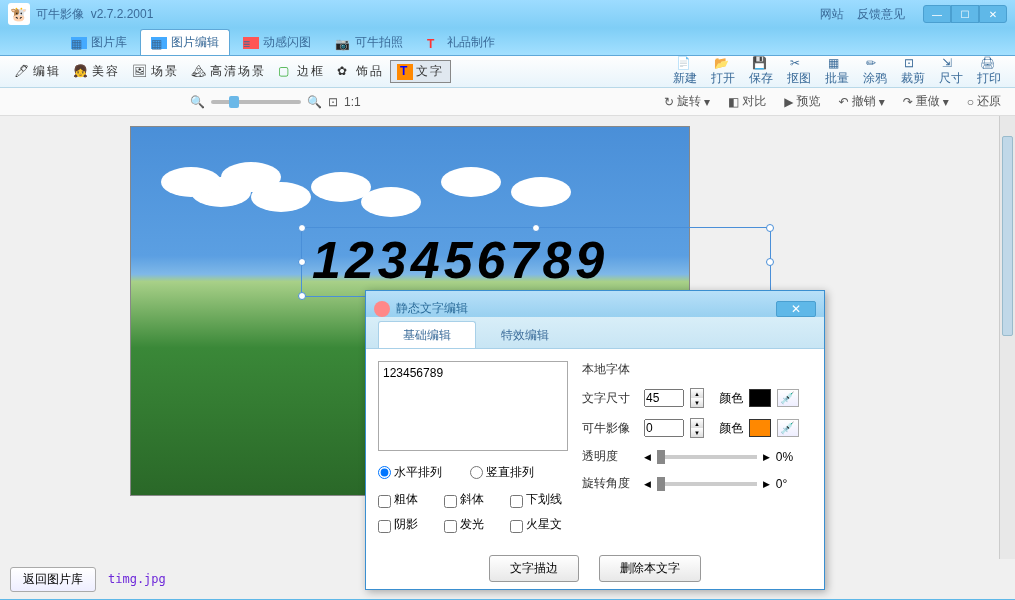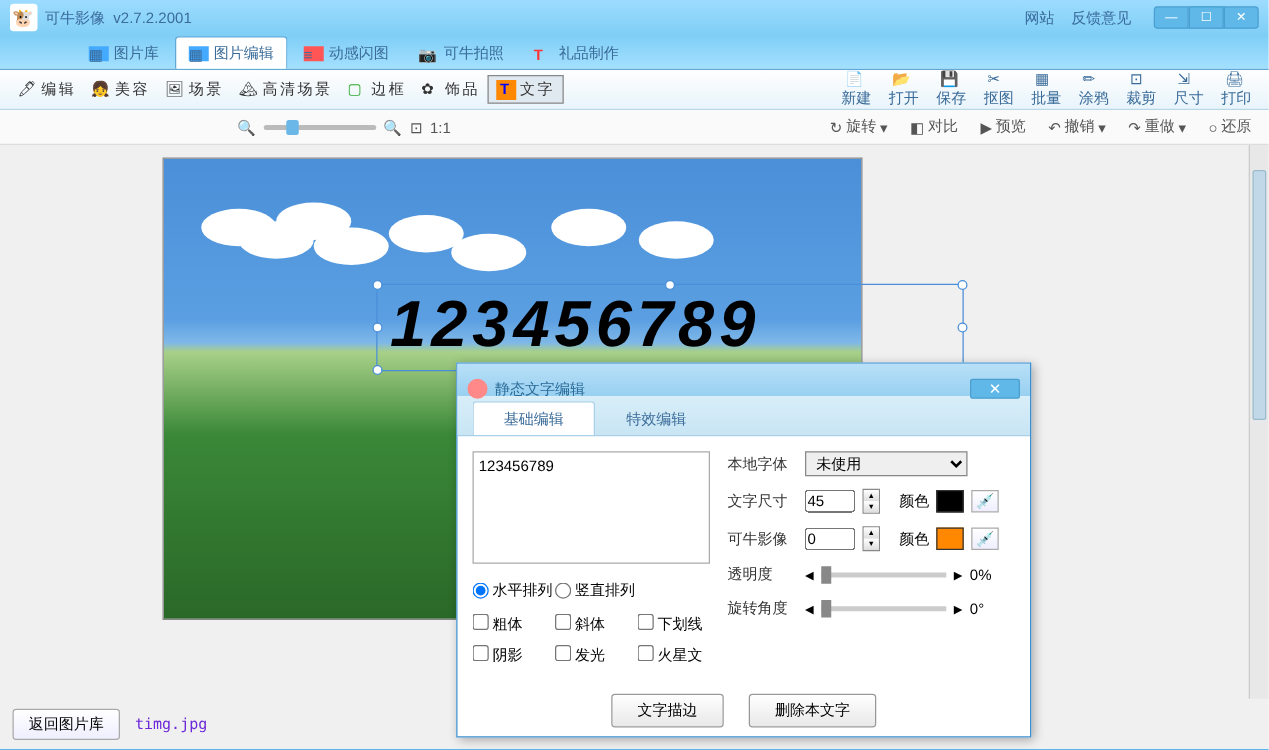--- a/index.html
+++ b/index.html
@@ -44,33 +44,33 @@
 .textsel .h1{left:-4px;top:-4px}.textsel .h2{left:50%;top:-4px;margin-left:-4px}.textsel .h3{right:-4px;top:-4px}
 .textsel .h4{left:-4px;top:50%;margin-top:-4px}.textsel .h5{right:-4px;top:50%;margin-top:-4px}
 .textsel .h6{left:-4px;bottom:-4px}.textsel .h7{left:50%;bottom:-4px;margin-left:-4px}.textsel .h8{right:-4px;bottom:-4px}
 .textsel .txt{font-family:Impact,sans-serif;font-size:52px;font-weight:bold;color:#000;letter-spacing:4px;padding:2px 10px;font-style:italic}
 .bottombar{position:absolute;bottom:0;left:0;right:0;height:40px;display:flex;align-items:center;gap:12px;padding:0 10px}
 .bottombar button{padding:3px 12px;background:linear-gradient(#fff,#eef);border:1px solid #aaa;border-radius:3px;cursor:pointer}
 .bottombar .fname{font-family:monospace;color:#6d28d9}
 .scrollbar{position:absolute;right:0;top:0;bottom:40px;width:16px;background:#e8e8e8;border-left:1px solid #ccc}
 .scrollbar .thumb{position:absolute;top:20px;left:2px;right:2px;height:200px;background:#c0d8e8;border:1px solid #9bc;border-radius:2px}
 .dialog{position:absolute;left:365px;top:290px;width:460px;height:300px;background:#fff;border:1px solid #3a8fd0;box-shadow:2px 2px 8px rgba(0,0,0,.3)}
-.dialog .dtitle{height:26px;background:linear-gradient(#b8e0f8,#98d0f0);display:flex;align-items:flex-start;padding:12px 8px;color:#2a6b99}
+.dialog .dtitle{height:26px;background:linear-gradient(#b8e0f8,#98d0f0);display:flex;align-items:flex-end;padding:0 8px;color:#2a6b99}
 .dialog .dtitle .ico{width:16px;height:16px;background:#f88;border-radius:50%;margin-right:6px;display:inline-block}
 .dialog .dtitle .close{margin-left:auto;width:40px;height:16px;background:#5fb8e8;border:1px solid #4a9fd0;color:#fff;display:flex;align-items:center;justify-content:center;cursor:pointer;border-radius:2px}
 .dialog .dtabs{height:32px;background:linear-gradient(#d8eef8,#c8e5f4);display:flex;padding-left:12px;border-bottom:1px solid #a8d0e8}
 .dialog .dtab{padding:5px 24px;color:#3a6b99;cursor:pointer;border:1px solid transparent;border-bottom:none;margin-top:4px}
 .dialog .dtab.active{background:#fff;border-color:#a8d0e8;border-radius:3px 3px 0 0}
 .dialog .dbody{padding:12px;display:flex;gap:14px}
 .dialog .left{width:190px}
 .dialog textarea{width:100%;height:90px;border:1px solid #aaa;resize:none;padding:4px;font-size:12px}
-.dialog .radios{display:flex;gap:2px;margin:10px 0;align-items:center}
+.dialog .radios{display:flex;gap:28px;margin:10px 0;align-items:center}
 .dialog .radios label{display:flex;align-items:center;gap:3px;cursor:pointer}
 .dialog .checks{display:flex;flex-wrap:wrap;gap:8px 14px}
-.dialog .checks label{display:flex;align-items:flex-start;gap:3px;cursor:pointer;width:52px}
+.dialog .checks label{display:flex;align-items:flex-end;gap:3px;cursor:pointer;width:52px}
 .dialog .right{flex:1}
 .dialog .row{display:flex;align-items:center;margin-bottom:10px;gap:6px}
 .dialog .row .lbl{width:56px;color:#333}
 .dialog .row select,.dialog .row input[type=text]{height:20px;border:1px solid #888;padding:0 4px}
 .dialog .row select{width:130px}
 .dialog .row .num{width:40px}
 .dialog .row .swatch{width:22px;height:18px;border:1px solid #333;display:inline-block}
 .dialog .row .picker{width:22px;height:18px;border:1px solid #aaa;background:linear-gradient(#fff,#eef);display:inline-flex;align-items:center;justify-content:center;cursor:pointer}
 .dialog .row .slider{width:100px;height:4px;background:#ccc;position:relative}
 .dialog .row .slider .st{position:absolute;width:8px;height:14px;background:#888;top:-5px;left:0}
@@ -279,21 +279,20 @@
           </label>
         <label>
             <input type="checkbox" style=""> 
             <span>火星文</span>
           </label>
       </div>
     </div>
     <div class="right">
       <div class="row">
           <span class="lbl">本地字体</span>
-          <select><option>未使用</option></select>
         </div>
       <div class="row"><span class="lbl">文字尺寸</span><input class="num" value="45" style=""><span class="spinbtns">
             <span>▲</span>
             <span>▼</span>
           </span>&nbsp;<span>颜色</span><span class="swatch" style="background:#000"></span><span class="picker">💉</span></div>
       <div class="row"><span class="lbl">可牛影像</span><input class="num" value="0" style=""><span class="spinbtns">
             <span>▲</span>
             <span>▼</span>
           </span>&nbsp;<span>颜色</span><span class="swatch" style="background:#f80"></span><span class="picker">💉</span></div>
       <div class="row">

